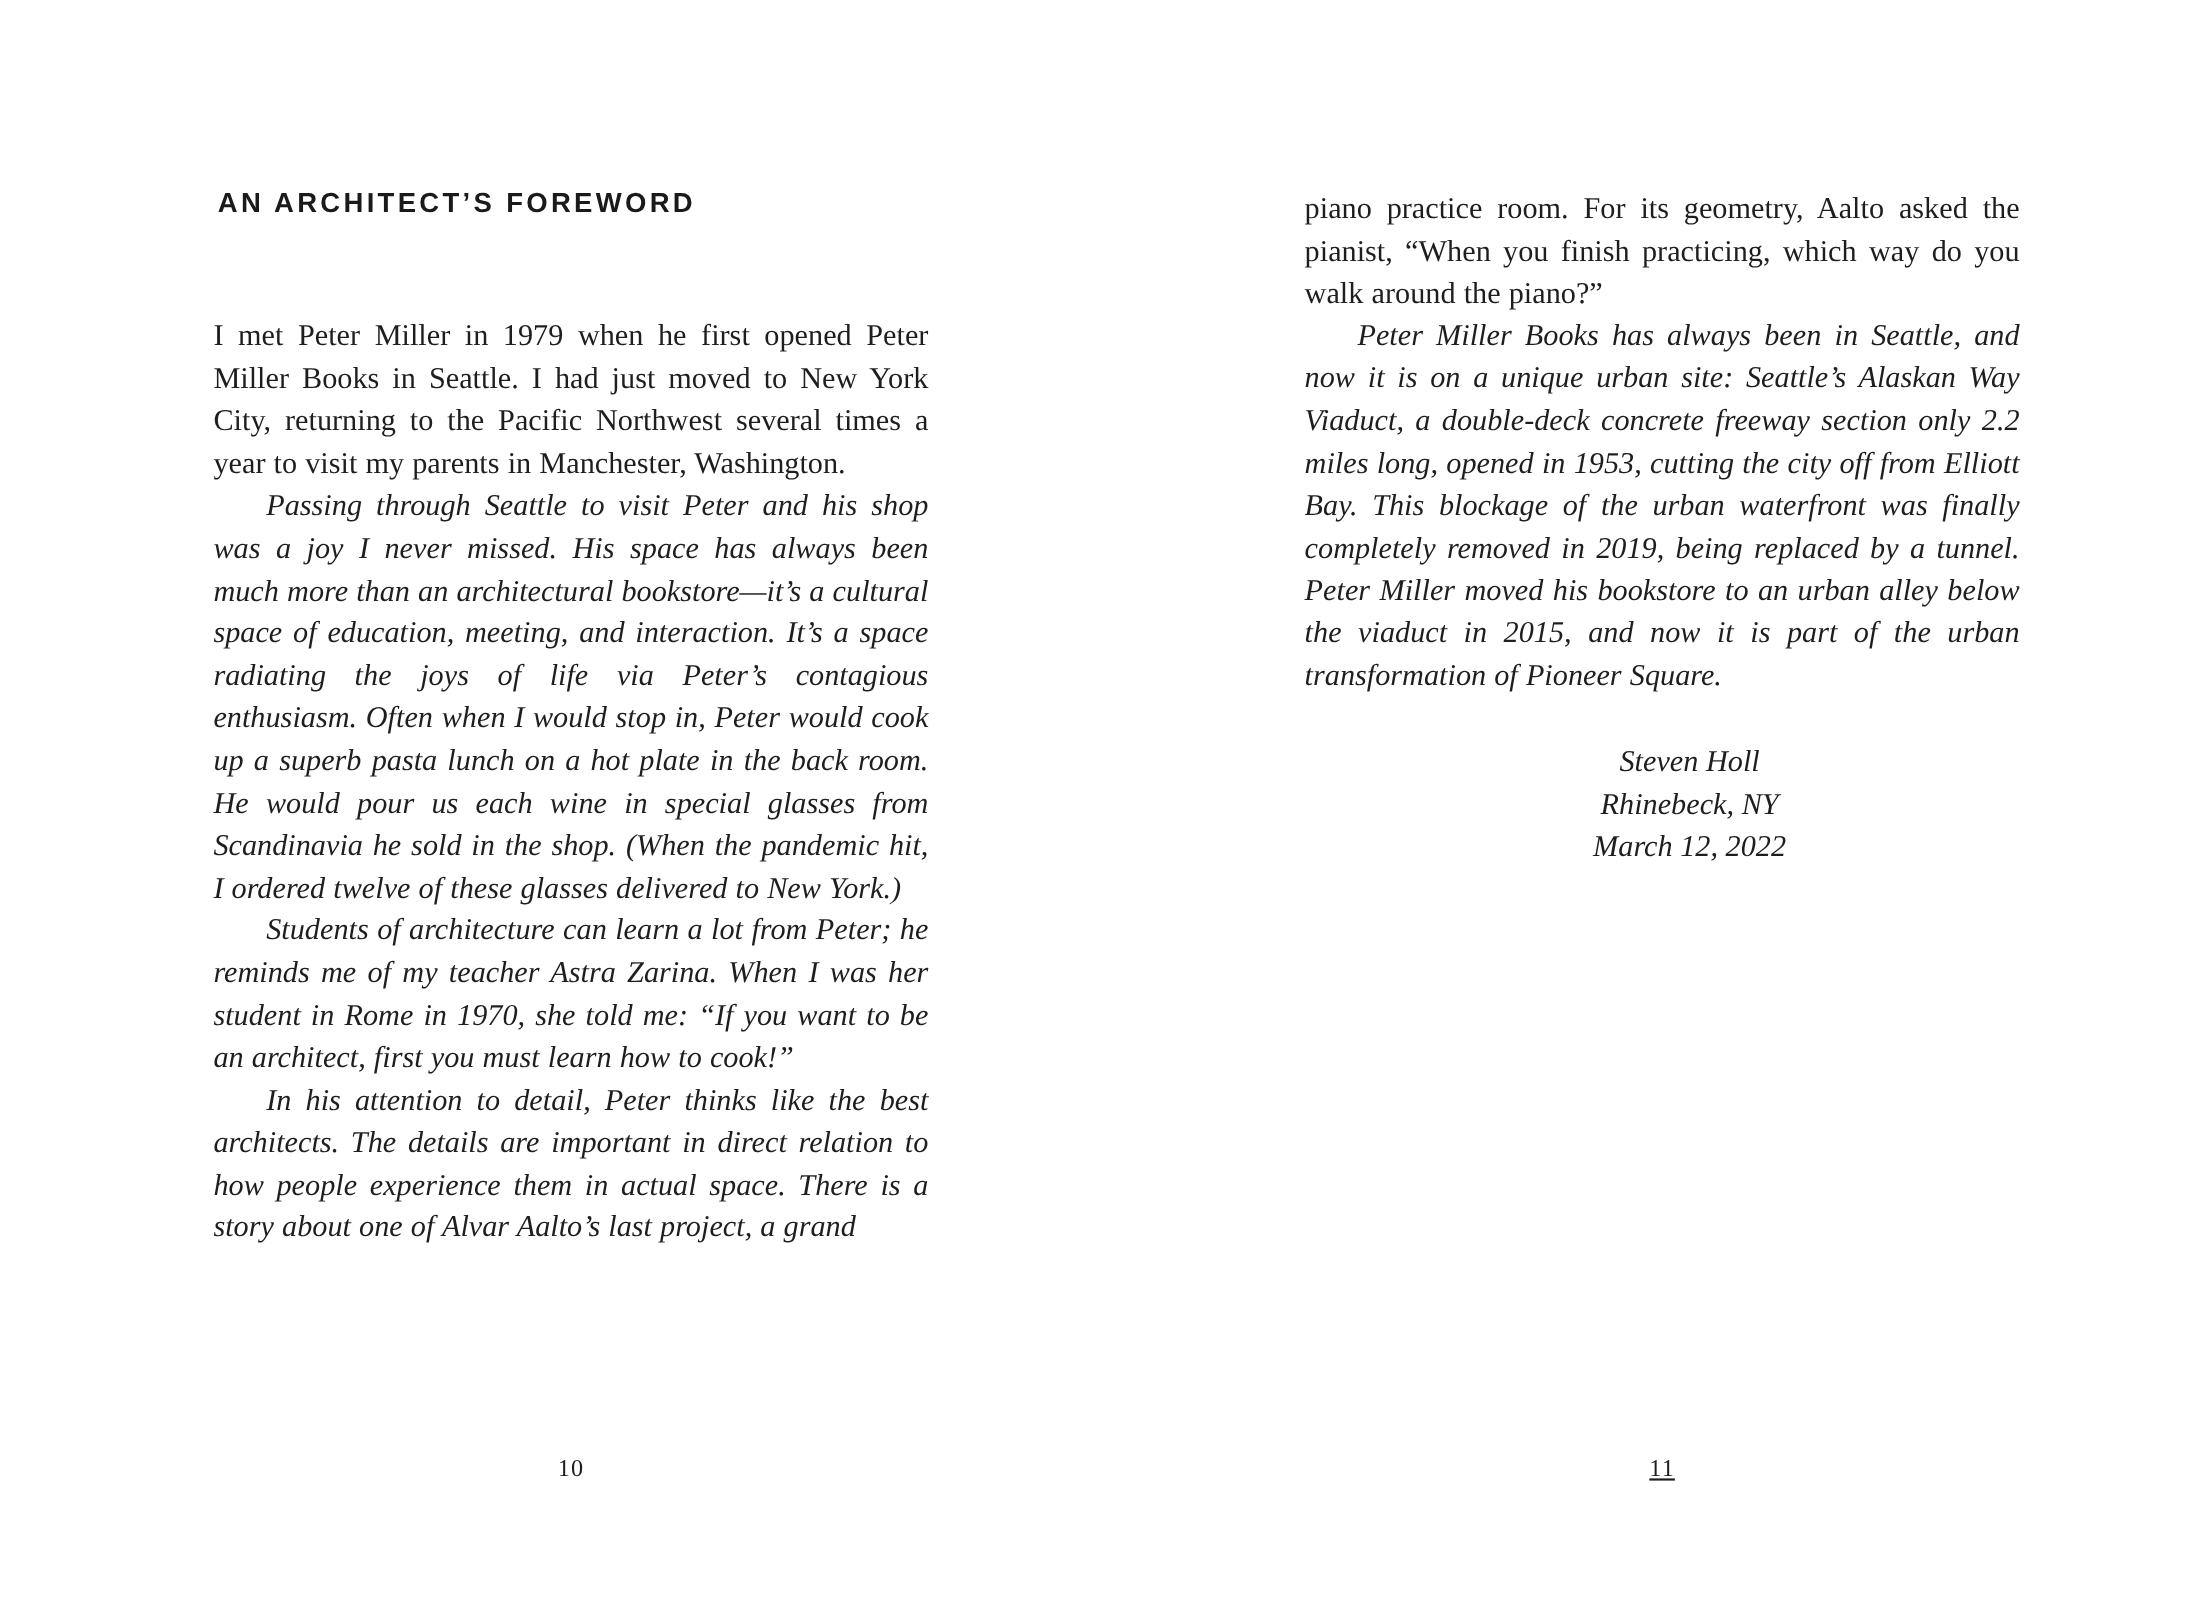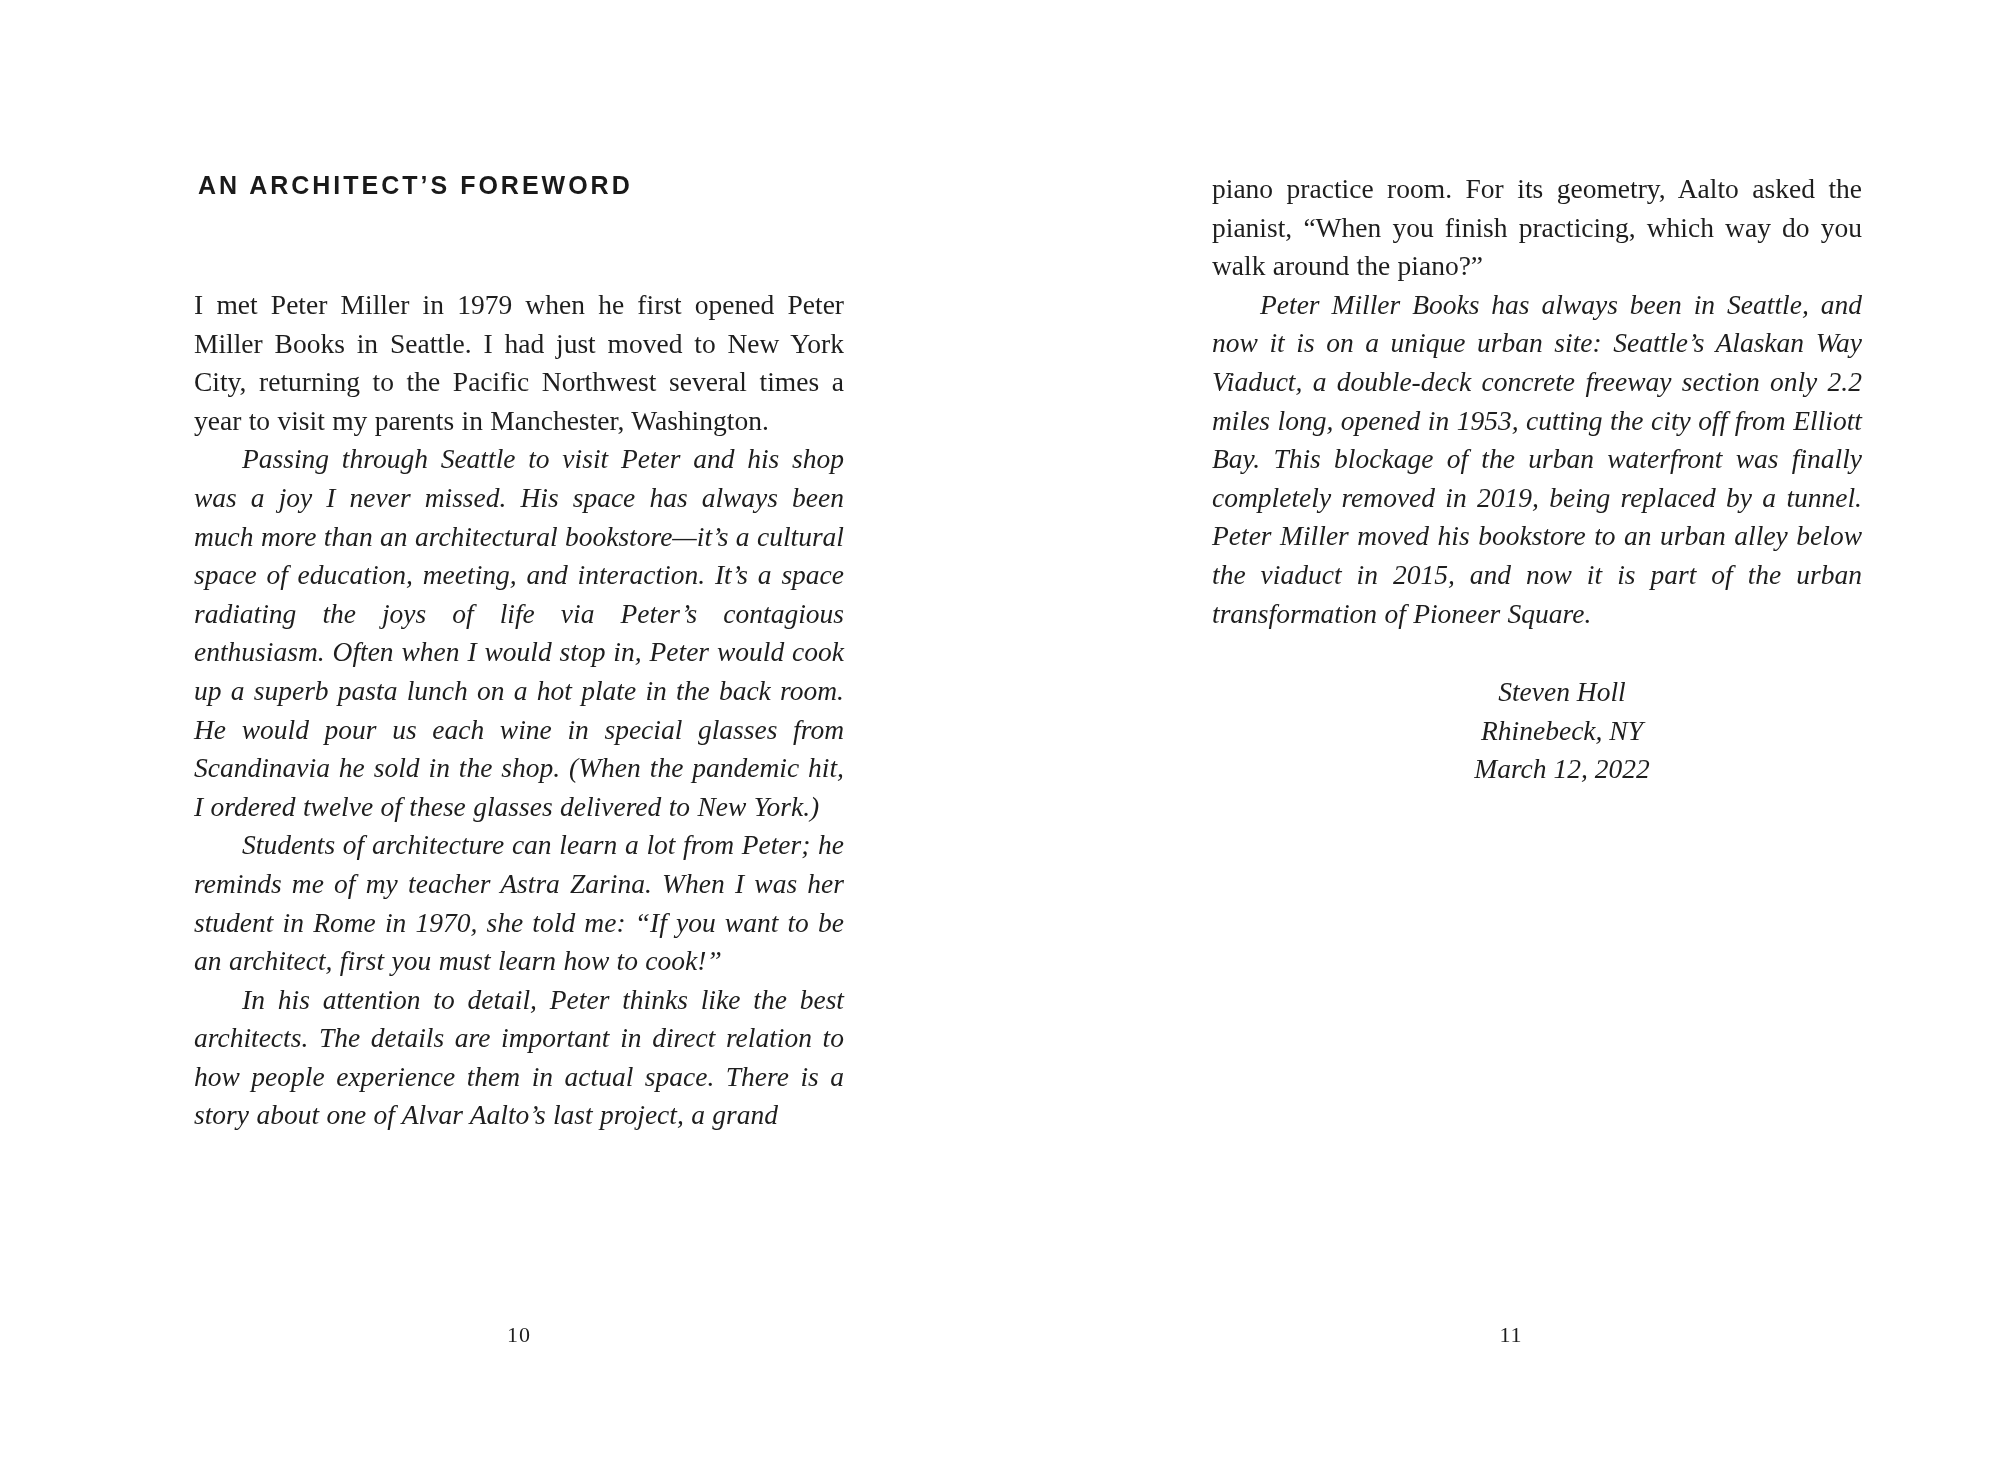--- a/index.html
+++ b/index.html
@@ -15,21 +15,21 @@
     overflow: hidden;
     font-family: "Liberation Serif", "DejaVu Serif", serif;
     color: #1e1e1e;
   }
   .page-col {
     position: absolute;
     top: 170px;
     width: 650px;
   }
   .page-col.left  { left: 194px; }
-  .page-col.right { left: 1186px; margin-left: 26px; }
+  .page-col.right { left: 1186px; }
 
   .foreword-heading {
     margin: 0 0 86px 4px;
     font-family: "Liberation Sans", "DejaVu Sans", sans-serif;
     font-weight: 700;
     font-size: 25px;
     letter-spacing: 3px;
     color: #1a1a1a;
     line-height: 30px;
   }
@@ -55,21 +55,21 @@
   .folio {
     position: absolute;
     top: 1322px;
     width: 650px;
     text-align: center;
     font-size: 22px;
     letter-spacing: 1px;
     color: #1e1e1e;
   }
   .folio.left-folio  { left: 194px; font-family: Liberation Serif, serif; }
-  .folio.right-folio { left: 1186px; }
+  .folio.right-folio { left: 1186px; text-decoration: underline; }
 </style>
 </head>
 <body>
 
 <div class="spread">
 
   <section class="page-col left">
     <h1 class="foreword-heading">AN ARCHITECT’S FOREWORD</h1>
 
     <p class="body-par">I met Peter Miller in 1979 when he first opened Peter Miller Books in Seattle. I had just moved to New York City, returning to the Pacific Northwest several times a year to visit my parents in Manchester, Washington.</p>

